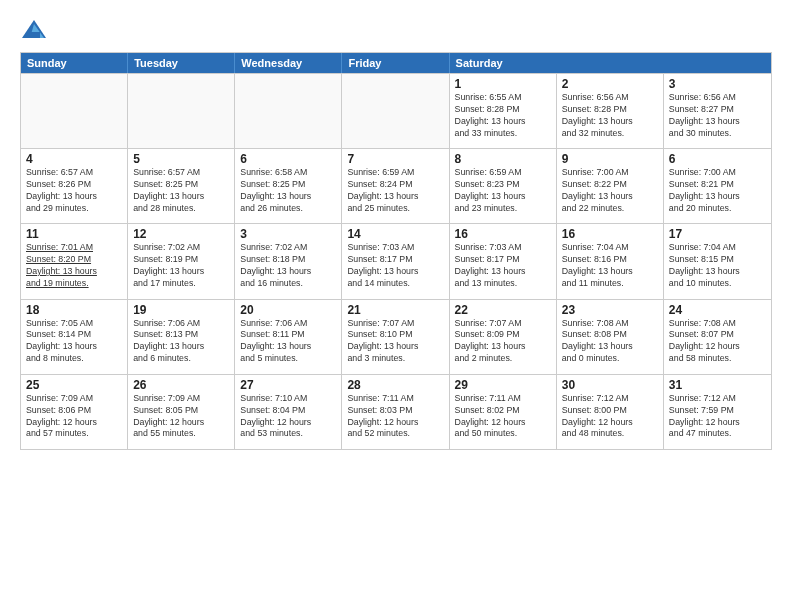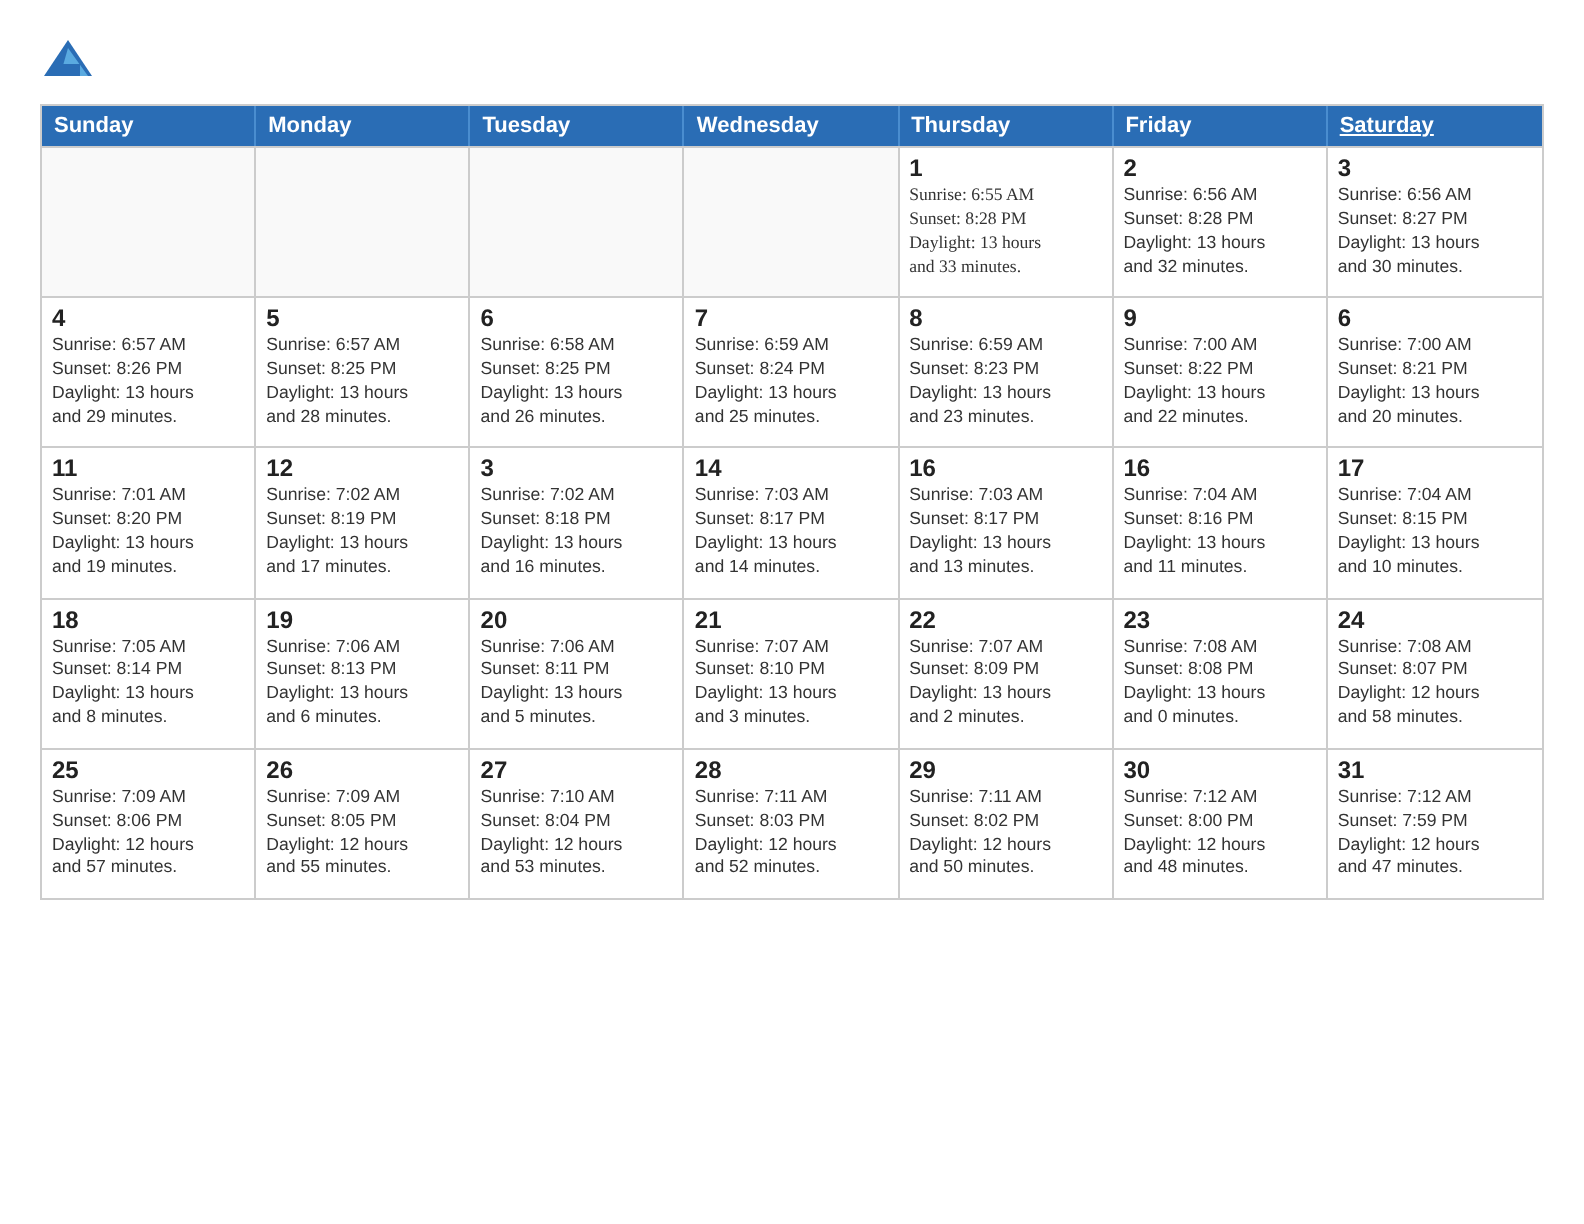--- a/index.html
+++ b/index.html
@@ -72,21 +72,21 @@
       background: #2a6db5;
     }
     .cal-header-cell {
       color: #fff;
       font-size: 11px;
       font-weight: bold;
       padding: 4px 6px;
       text-align: left;
       border-right: 1px solid #4a8dcf;
     }
-    .cal-header-cell:last-child { border-right: none; text-decoration: underline; }
+    .cal-header-cell:last-child { border-right: none; }
     .cal-body {
       flex: 1;
       display: grid;
       grid-template-rows: repeat(5, 1fr);
     }
     .cal-row {
       display: grid;
       grid-template-columns: repeat(7, 1fr);
       border-top: 1px solid #ccc;
     }
@@ -131,36 +131,34 @@
     </div>
     <div class="title-block">
       <div class="main-title"></div>
       <div class="subtitle"></div>
     </div>
   </div>
 
   <div class="calendar">
     <div class="cal-header" id="cal-header-row">
         <div class="cal-header-cell">Sunday</div>
-        <div class="cal-header-cell">Monday</div>
         <div class="cal-header-cell">Tuesday</div>
         <div class="cal-header-cell">Wednesday</div>
-        <div class="cal-header-cell">Thursday</div>
         <div class="cal-header-cell">Friday</div>
         <div class="cal-header-cell">Saturday</div>
       </div>
     <div class="cal-body" id="cal-body">
         <div class="cal-row">
           <div class="cal-cell empty"></div>
           <div class="cal-cell empty"></div>
           <div class="cal-cell empty"></div>
           <div class="cal-cell empty"></div>
           <div class="cal-cell">
             <div class="day-number">1</div>
-            <div class="day-info" style="white-space: pre-line; font-family: Liberation Serif, serif;">Sunrise: 6:55 AM
+            <div class="day-info" style="white-space: pre-line;">Sunrise: 6:55 AM
 Sunset: 8:28 PM
 Daylight: 13 hours
 and 33 minutes.</div>
           </div>
           <div class="cal-cell">
             <div class="day-number">2</div>
             <div class="day-info" style="white-space: pre-line;">Sunrise: 6:56 AM
 Sunset: 8:28 PM
 Daylight: 13 hours
 and 32 minutes.</div>
@@ -220,21 +218,21 @@
             <div class="day-number">6</div>
             <div class="day-info" style="white-space: pre-line;">Sunrise: 7:00 AM
 Sunset: 8:21 PM
 Daylight: 13 hours
 and 20 minutes.</div>
           </div>
         </div>
         <div class="cal-row">
           <div class="cal-cell">
             <div class="day-number">11</div>
-            <div class="day-info" style="white-space: pre-line;">Sunrise: 7:01 AM
+            <div class="day-info" style="white-space: pre-line; text-decoration: underline;">Sunrise: 7:01 AM
 Sunset: 8:20 PM
 Daylight: 13 hours
 and 19 minutes.</div>
           </div>
           <div class="cal-cell">
             <div class="day-number">12</div>
             <div class="day-info" style="white-space: pre-line;">Sunrise: 7:02 AM
 Sunset: 8:19 PM
 Daylight: 13 hours
 and 17 minutes.</div>

